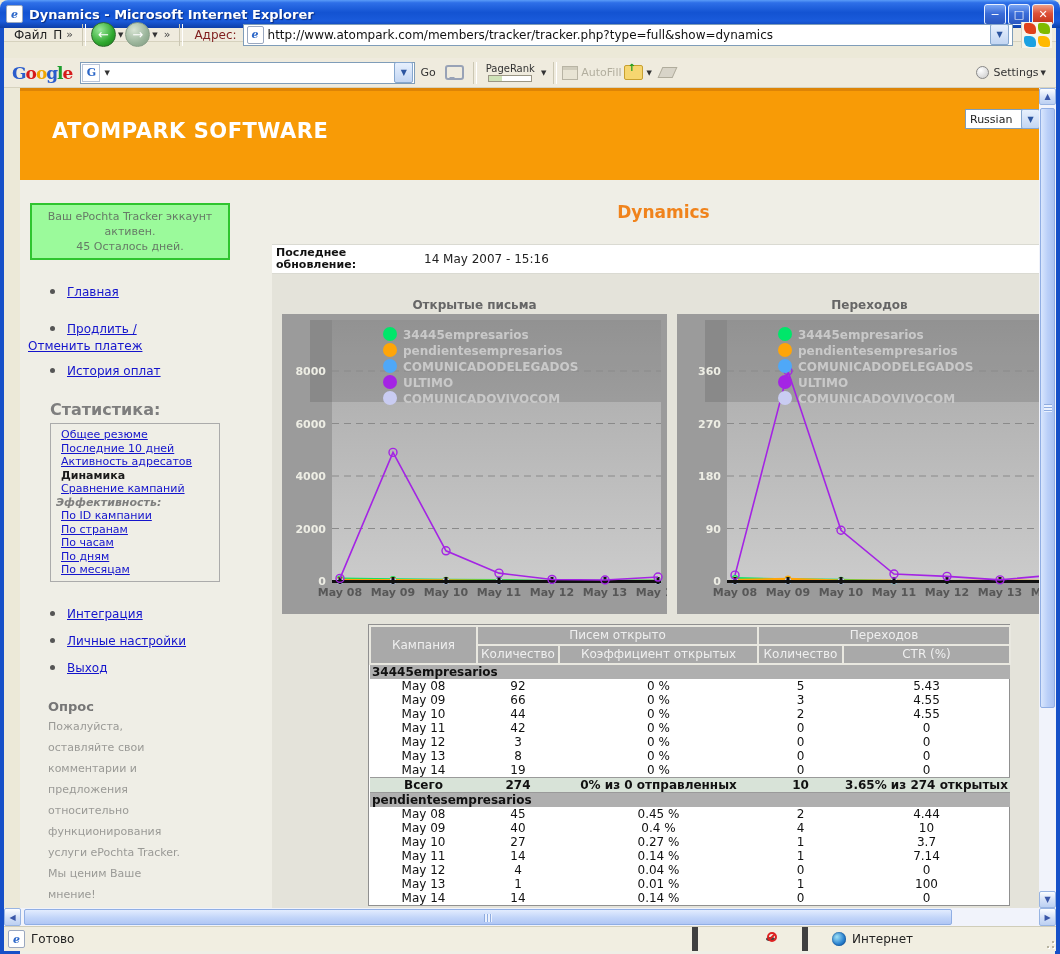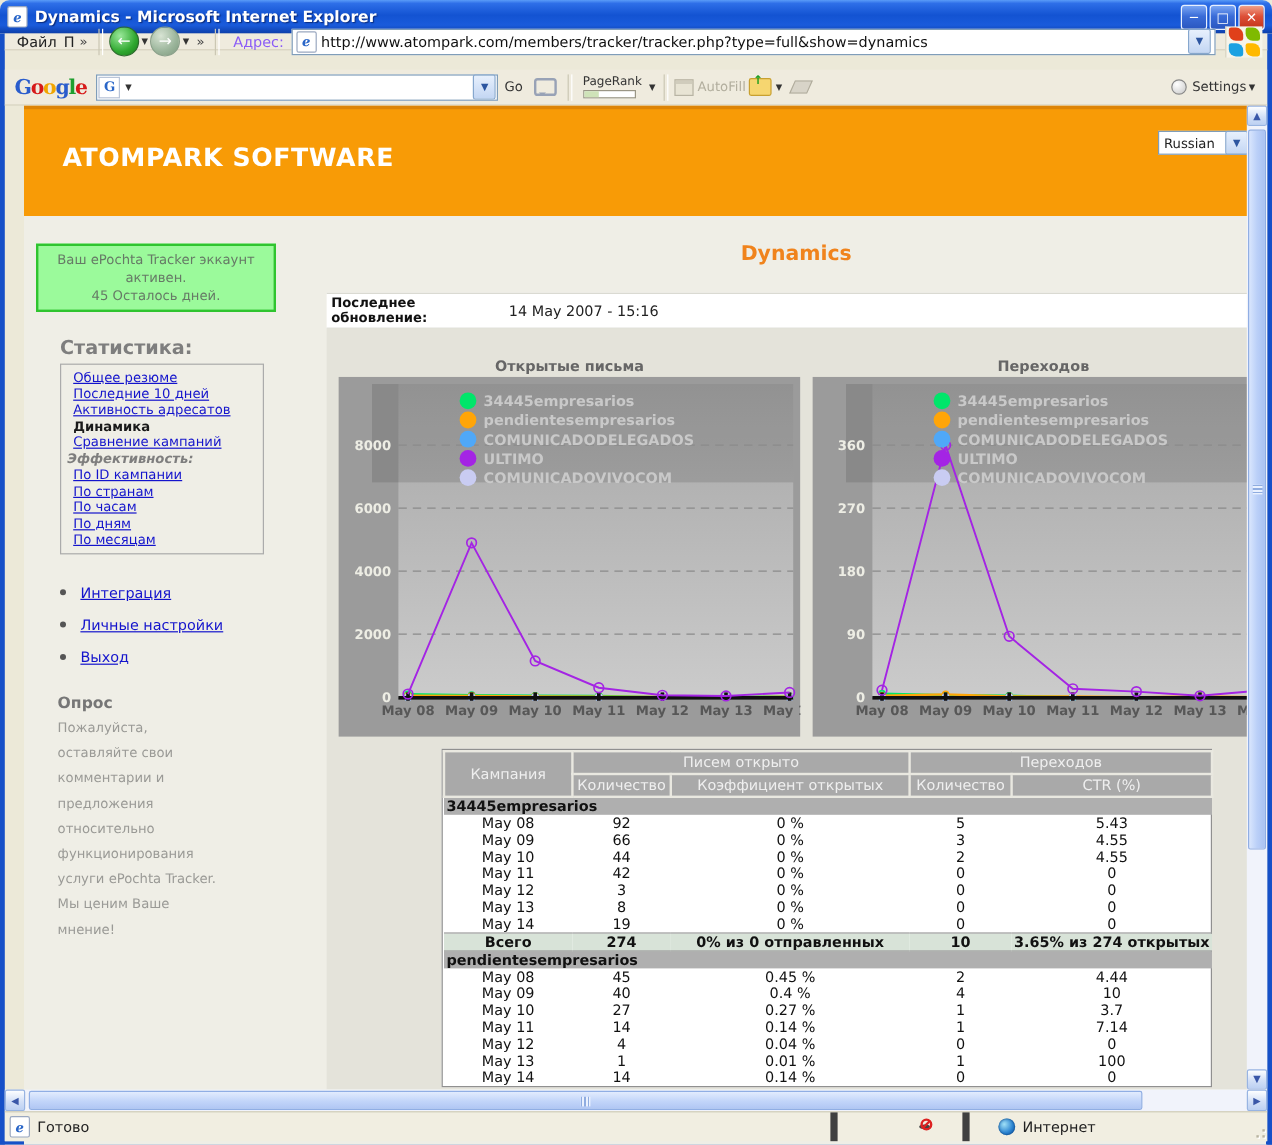--- a/index.html
+++ b/index.html
@@ -25,40 +25,40 @@
     border-bottom:1px solid #D6D2BE;display:flex;align-items:center;box-sizing:border-box;font-size:12px;}
   .menu-item{margin:0 6px 0 10px;color:#222;}
   .menu-clip{width:9px;overflow:hidden;white-space:nowrap;color:#222;}
   .chev{color:#444;font-size:11px;margin:0 4px;}
   .vsep{width:2px;height:22px;border-left:1px solid #CBC7B3;border-right:1px solid #FFF;margin:0 5px;}
   .nav-btn{width:23px;height:23px;border-radius:50%;border:1px solid #2C6C2C;color:#fff;font-size:13px;
     display:flex;align-items:center;justify-content:center;
     background:radial-gradient(circle at 35% 30%,#9AE89A,#2FA82F 60%,#197819);}
   .nav-btn.fwd{background:radial-gradient(circle at 35% 30%,#D8E4D4,#9AB49A 60%,#7E997E);border-color:#8AA08A;}
   .mini-caret{font-size:7px;color:#333;margin:0 2px;}
-  .addr-label{color:#8b5cf6;margin:0 6px;}
+  .addr-label{color:#7f1d1d;margin:0 6px;}
   .addr-field{flex:1;height:22px;background:#fff;border:1px solid #7F9DB9;display:flex;align-items:center;
     padding:0 3px;box-sizing:border-box;font-size:12px;color:#111;}
   .addr-url{flex:1;margin-left:4px;white-space:nowrap;overflow:hidden;}
   .drop-btn{width:17px;height:19px;border:1px solid #86A7CE;border-radius:2px;color:#2C55A0;font-size:8px;
     display:flex;align-items:center;justify-content:center;
     background:linear-gradient(180deg,#E7F0FD,#C3D6F3);}
   .winflag{width:30px;height:26px;margin:0 4px 0 8px;display:grid;grid-template-columns:12px 12px;
     grid-template-rows:11px 11px;gap:2px;align-content:center;justify-content:center;background:#F6F4EA;border-left:1px solid #D6D2BE;}
   .winflag span{border-radius:2px 6px 2px 6px;}
   
   .gbar{position:absolute;left:4px;top:58px;width:1052px;height:30px;background:#EFEBDE;
     border-bottom:1px solid #D6D2BE;display:flex;align-items:center;box-sizing:border-box;font-size:11px;color:#333;}
   .glogo{font:bold 17px "DejaVu Serif",serif;margin:0 8px;letter-spacing:-1px;white-space:nowrap;}
   .gsearch{width:335px;height:22px;background:#fff;border:1px solid #7F9DB9;display:flex;align-items:center;
     box-sizing:border-box;padding:0 1px;}
   .gicon{width:16px;height:16px;border:1px solid #B8C4D8;display:flex;align-items:center;justify-content:center;
     color:#2A66C8;font:bold 11px "DejaVu Serif",serif;margin-right:2px;}
   .gsearch .fill{flex:1;}
-  .pr-wrap{display:flex;flex-direction:column;align-items:flex-start;margin:0 4px;}
+  .pr-wrap{display:flex;flex-direction:column;align-items:center;margin:0 4px;}
   .pr-bar{width:42px;height:5px;border:1px solid #9A96850;border:1px solid #9A9685;background:#fff;margin-top:1px;}
   .pr-bar i{display:block;width:30%;height:100%;background:#CFE3B8;}
   .gray-txt{color:#B2AE9E;}
   .af-icon{width:14px;height:12px;border:1px solid #B8B4A4;background:#E8E4D4;margin-right:3px;
     box-shadow:inset 0 3px 0 #D0CCBC;}
   .folder{width:17px;height:13px;background:#F6D670;border:1px solid #C8A030;border-radius:2px;position:relative;margin:0 2px;}
   .folder b{position:absolute;left:3px;top:-3px;color:#1E9E1E;font-size:10px;line-height:10px;}
   .eraser{width:13px;height:9px;background:#D8D4C8;border:1px solid #B0AC9C;transform:skewX(-24deg);margin:0 6px;}
   .bubble{width:15px;height:11px;border:2px solid #98A2B6;border-radius:3px;position:relative;margin:0 4px;}
   .bubble:after{content:'';position:absolute;left:2px;bottom:-5px;border:3px solid transparent;border-top-color:#98A2B6;}
@@ -223,20 +223,25 @@
         <span class="lbl">Russian</span>
         <span class="drop-btn">▼</span>
       </span>
     </div>
     <div class="cols">
 
       <div class="sidebar">
         <div class="acct-box">Ваш ePochta Tracker эккаунт
 активен.
 45 Осталось дней.</div>
+        <div id="top-links">
+            <div class="b-item mt24"><span class="dot"></span><a href="#">Главная</a></div>
+            <div class="b-item mt20"><span class="dot"></span><a href="#">Продлить / Отменить платеж</a></div>
+            <div class="b-item mt8"><span class="dot"></span><a href="#">История оплат</a></div>
+          </div>
         <div class="stats-label">Статистика:</div>
         <div class="stats-box" id="stats-box">
             <a href="#">Общее резюме</a>
             <a href="#">Последние 10 дней</a>
             <a href="#">Активность адресатов</a>
             <div class="current">Динамика</div>
             <a href="#">Сравнение кампаний</a>
             <div class="subhead">Эффективность:</div>
             <a href="#">По ID кампании</a>
             <a href="#">По странам</a>

